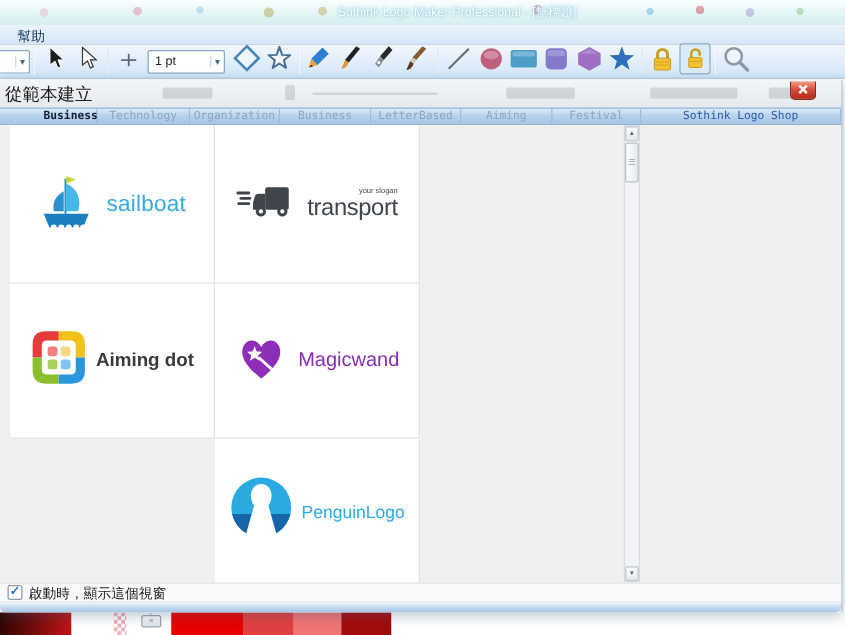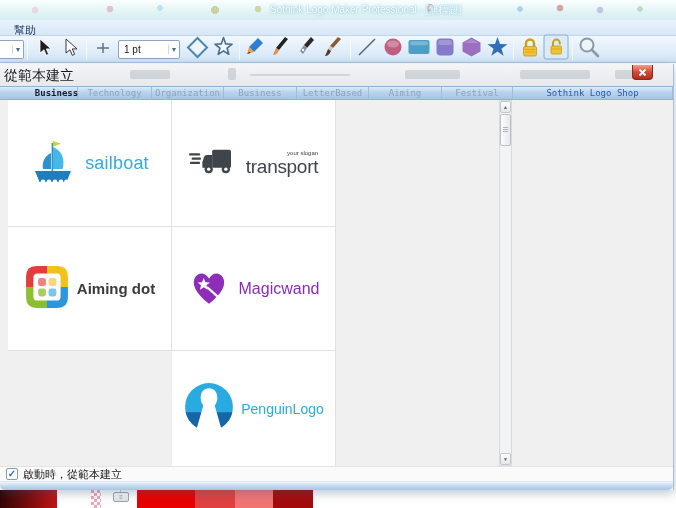--- a/index.html
+++ b/index.html
@@ -382,19 +382,19 @@
         <div class="sb-thumb" style="top:13px; height:32px;">
             <div class="sb-grip"></div>
           </div>
         <div class="sb-btn" style="bottom:0;">▼</div>
       </div>
 
     </div>
 
     <div class="dlg-footer">
       <div class="checkbox">✓</div>
-      <span class="cb-label">啟動時，從範本建立</span>
+      <span class="cb-label">啟動時，顯示這個視窗</span>
     </div>
 
     <div class="dlg-bottom-edge"></div>
   </div>
 
 </div>
 
 </body></html>

